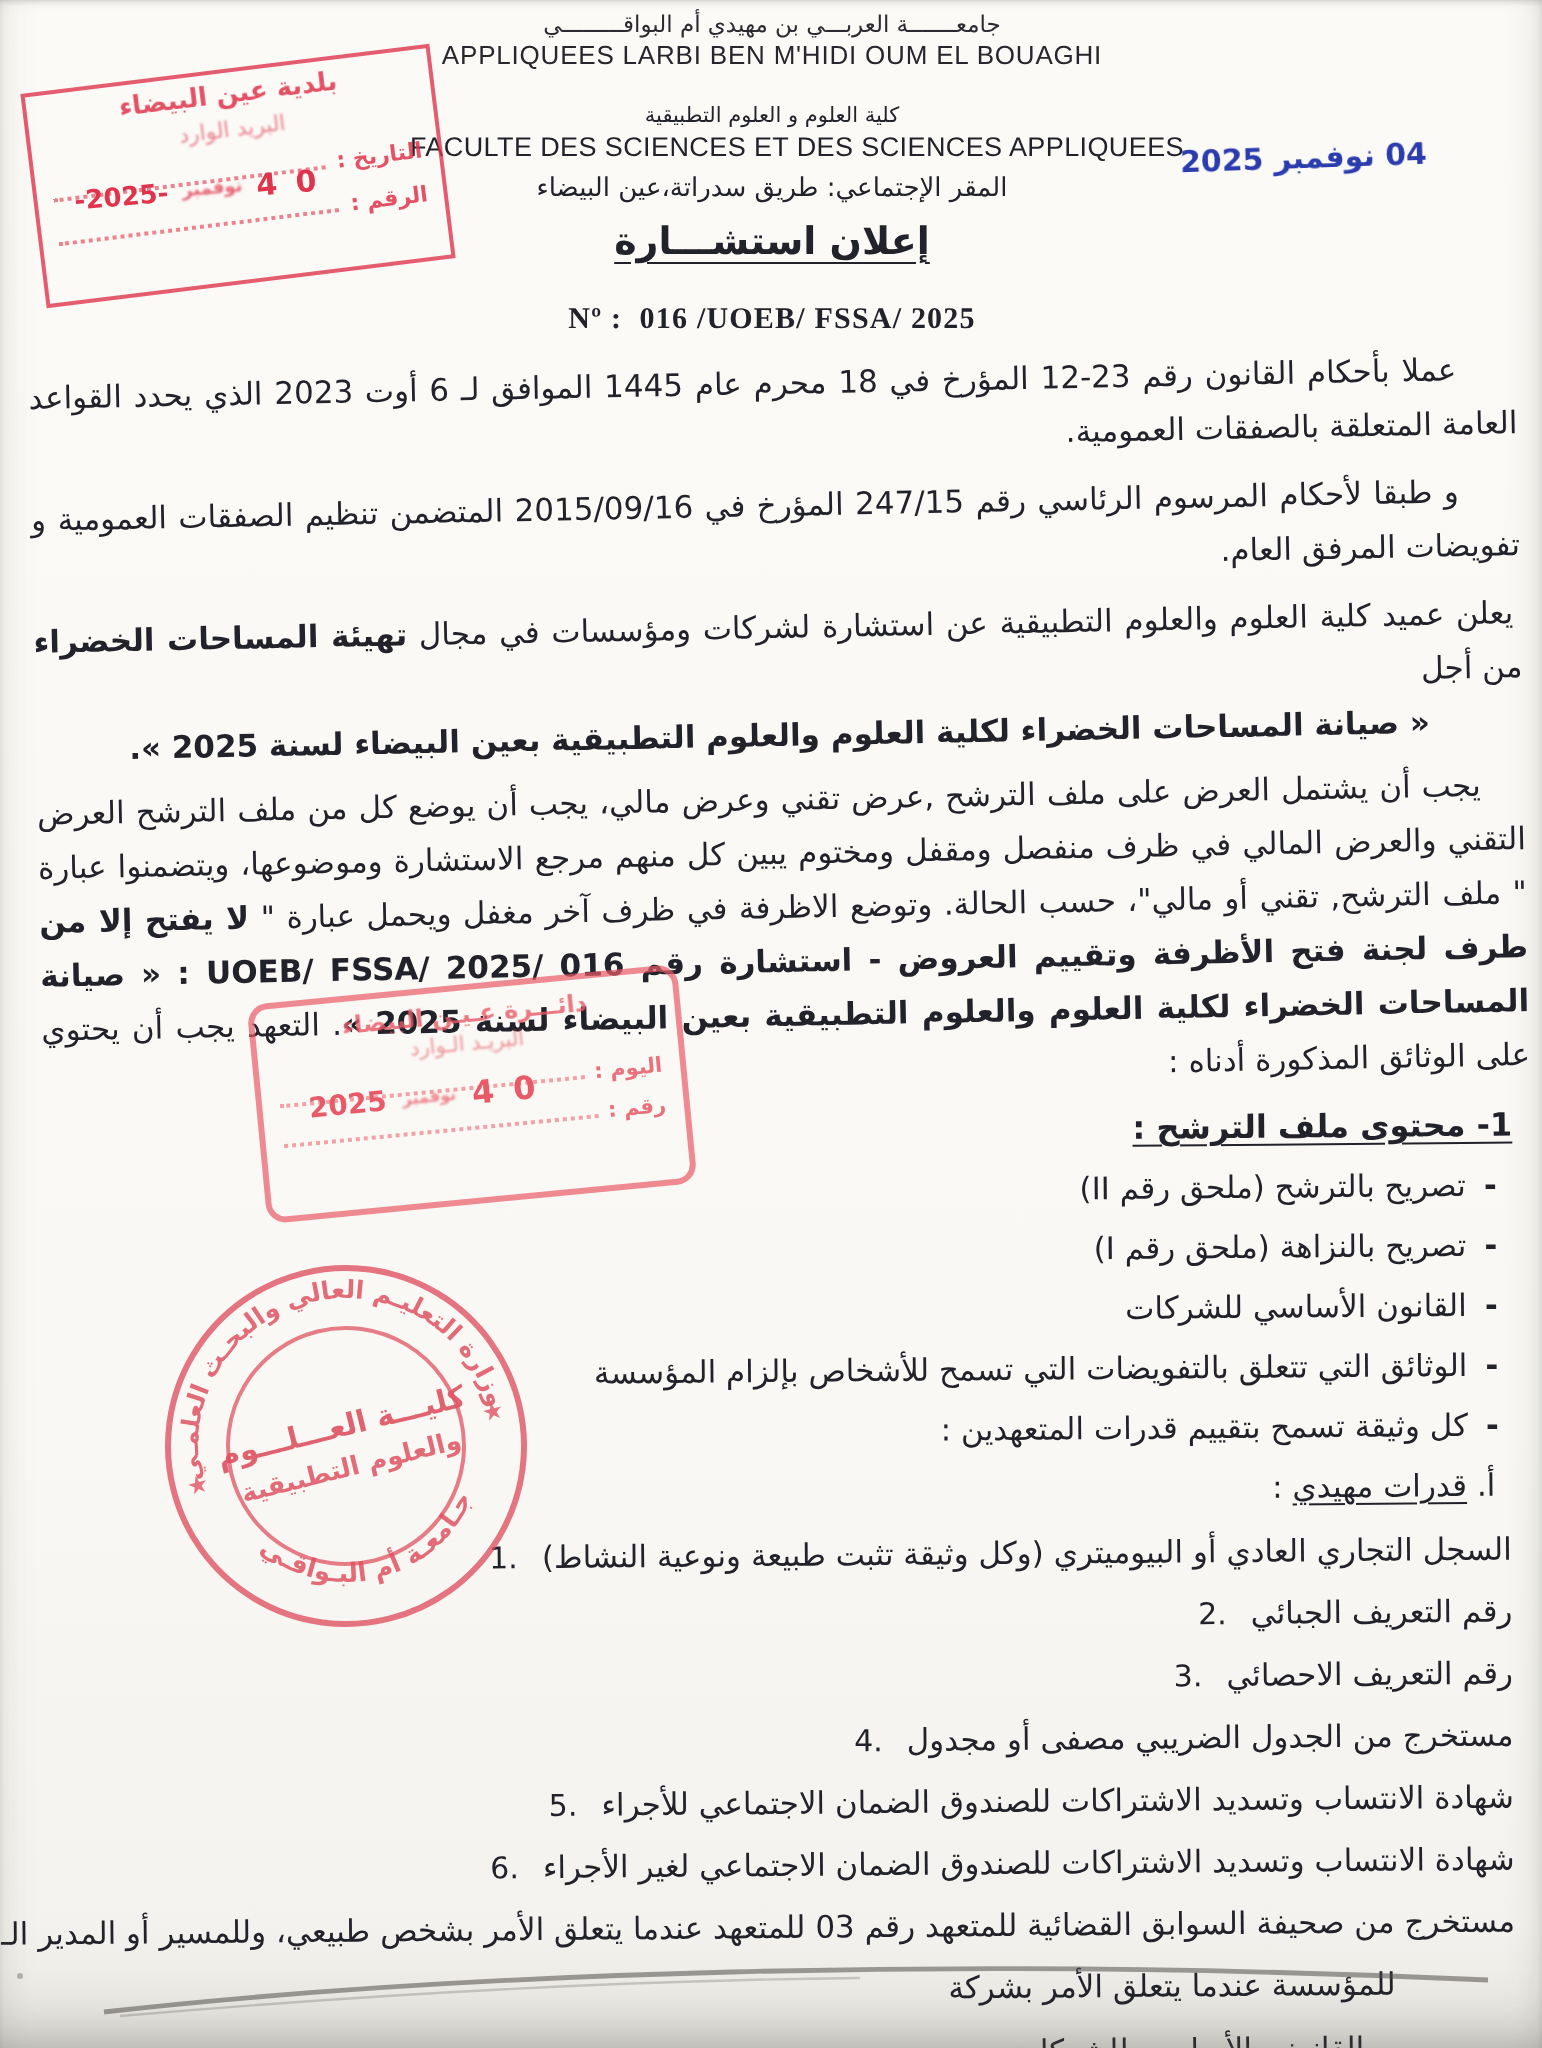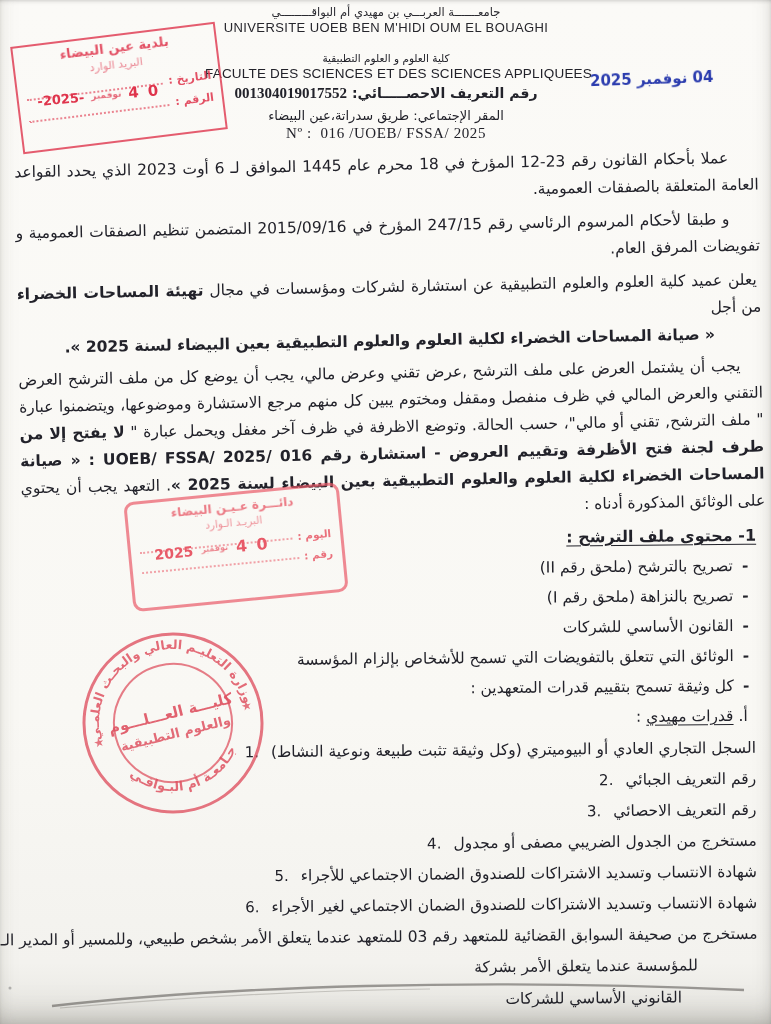--- a/index.html
+++ b/index.html
@@ -20,21 +20,21 @@
   header { text-align:center; }
   .h-ar1 { font-size:11.5px; letter-spacing:.2px; color:#2a2a30; }
   .h-fr1 { font-family:"Liberation Sans",sans-serif; font-size:13px; letter-spacing:.4px; margin-top:1px; color:#26262c; }
   .h-ar2 { font-size:10.5px; margin-top:17px; }
   .h-fr2 { font-family:"Liberation Sans",sans-serif; font-size:13.5px; letter-spacing:.2px; margin-top:2px;margin-left:25px; }
   .h-stat { font-size:14px; font-weight:bold; margin-top:4px; }
   .h-stat .num { font-family:"Liberation Serif",serif; font-size:15px; letter-spacing:.6px; }
   .h-hq { font-size:13px; margin-top:6px; }
   .doc-title { font-size:19px; font-weight:bold; margin-top:8px; }
   .doc-title .u { text-decoration:underline; text-underline-offset:4px; }
-  .doc-ref { direction:ltr; font-family:"Liberation Serif",serif; font-size:15px; font-weight:normal; letter-spacing:.6px; margin-top:2px; }
+  .doc-ref { direction:ltr; font-family:"Liberation Serif",serif; font-size:15px; font-weight:bold; letter-spacing:.6px; margin-top:20px; }
 
   .paras { transform:rotate(-1.15deg); transform-origin:50% 0; margin-top:10px;
            font-size:15.5px; line-height:27px; text-align:justify; }
   .paras p { margin:0 0 7px 0; }
   .p1,.p2 { text-indent:30px; }
   .p3 { text-indent:4px; margin-bottom:0 !important; }
   .p3d { text-align:center; margin:0 0 5px 0 !important; font-weight:bold; }
   .p4 { text-indent:22px; margin-top:2px; }
   b { font-weight:bold; }
 
@@ -95,25 +95,25 @@
   .scan-artifact { position:absolute; left:0; top:960px; }
 </style>
 </head>
 <body>
 
 <div class="page">
 
   <div class="content">
     <header>
       <div class="h-ar1">جامعـــــــة العربـــي بن مهيدي أم البواقـــــــــي</div>
-      <div class="h-fr1">UNIVERSITE UOEB BEN M'HIDI OUM EL BOUAGHI</div>
+      <div class="h-fr1">APPLIQUEES LARBI BEN M'HIDI OUM EL BOUAGHI</div>
       <div class="h-ar2">كلية العلوم و العلوم التطبيقية</div>
       <div class="h-fr2">FACULTE DES SCIENCES ET DES SCIENCES APPLIQUEES</div>
-      <div class="h-stat"><span>رقم التعريف الاحصـــــائي:</span> <span class="num">001304019017552</span></div>
       <div class="h-hq">المقر الإجتماعي: طريق سدراتة،عين البيضاء</div>
+      <div class="doc-title"><span class="u">إعلان استشـــارة</span></div>
       <div class="doc-ref"><span>Nº :</span>&nbsp;&nbsp;<span>016 /UOEB/ FSSA/ 2025</span></div>
     </header>
 
     <section class="paras">
       <p class="p1">عملا بأحكام القانون رقم 23-12 المؤرخ في 18 محرم عام 1445 الموافق لـ 6 أوت 2023 الذي يحدد القواعد العامة المتعلقة بالصفقات العمومية.</p>
       <p class="p2">و طبقا لأحكام المرسوم الرئاسي رقم 247/15 المؤرخ في 2015/09/16 المتضمن تنظيم الصفقات العمومية و تفويضات المرفق العام.</p>
       <p class="p3"><span>يعلن عميد كلية العلوم والعلوم التطبيقية عن استشارة لشركات ومؤسسات في مجال </span><b>تهيئة المساحات الخضراء</b><span> من أجل</span></p>
       <p class="p3d">« صيانة المساحات الخضراء لكلية العلوم والعلوم التطبيقية بعين البيضاء لسنة 2025 ».</p>
       <p class="p4"><span>يجب أن يشتمل العرض على ملف الترشح ,عرض تقني وعرض مالي، يجب أن يوضع كل من ملف الترشح العرض التقني والعرض المالي في ظرف منفصل ومقفل ومختوم يبين كل منهم مرجع الاستشارة وموضوعها، ويتضمنوا عبارة " ملف الترشح, تقني أو مالي"، حسب الحالة. وتوضع الاظرفة في ظرف آخر مغفل ويحمل عبارة " </span><b>لا يفتح إلا من طرف لجنة فتح الأظرفة وتقييم العروض - استشارة رقم 016 /UOEB/ FSSA/ 2025 : </b><b>« صيانة المساحات الخضراء لكلية العلوم والعلوم التطبيقية بعين البيضاء لسنة 2025 »</b><span>. التعهد يجب أن يحتوي على الوثائق المذكورة أدناه :</span></p>
     </section>

